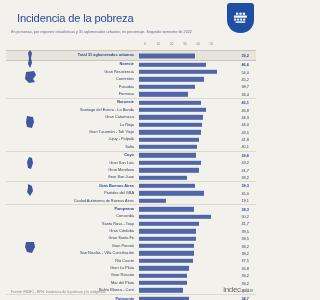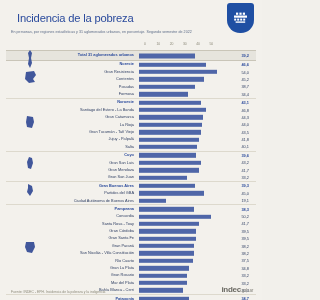--- a/index.html
+++ b/index.html
@@ -76,21 +76,21 @@
   .mapwrap svg{display:block;}
 
   
   .footer{
     position:absolute;left:0;right:0;bottom:3px;height:20px;
     display:flex;align-items:flex-end;justify-content:space-between;
     padding:0 9px 3px 11px;box-sizing:border-box;
   }
   .source{font-size:3.3px;color:#8b8878;letter-spacing:0.05px;}
   .brand{font-size:8px;color:#6b6a63;letter-spacing:-0.3px;font-weight:300;}
-  .brand b{font-weight:bold;}
+  .brand b{font-weight:normal;}
   .brand .tld{font-size:4.6px;color:#8b8a82;}
 </style>
 </head>
 <body>
 
 <div class="sheet">
 
   <div class="header">
     <div class="title">Incidencia de la pobreza</div>
     <div class="subtitle">En personas, por regiones estadísticas y 31 aglomerados urbanos, en porcentaje. Segundo semestre de 2022</div>

